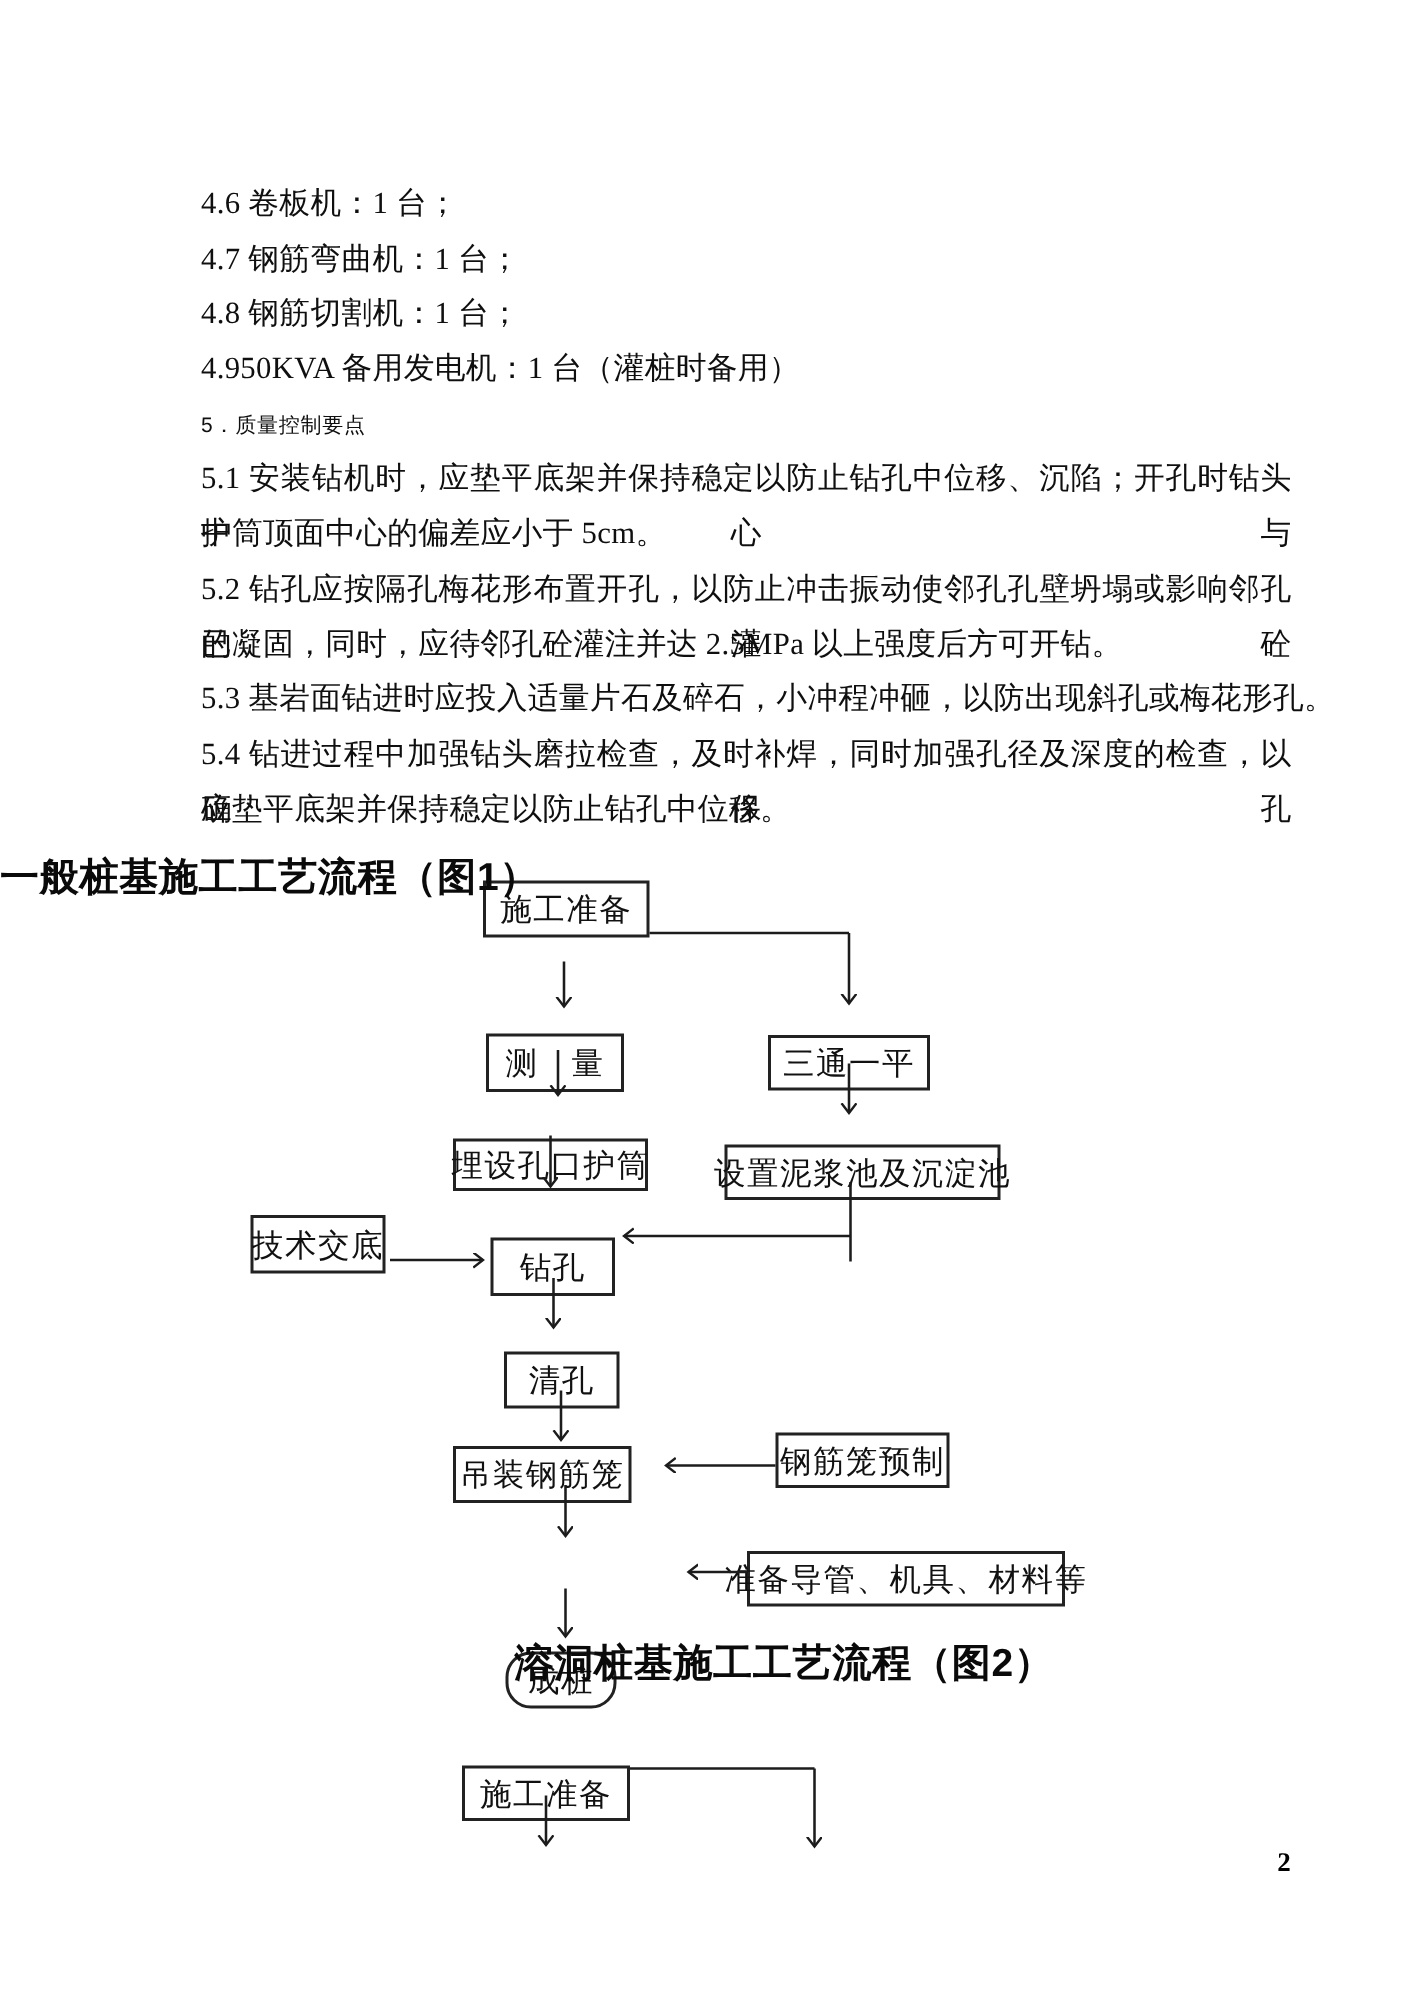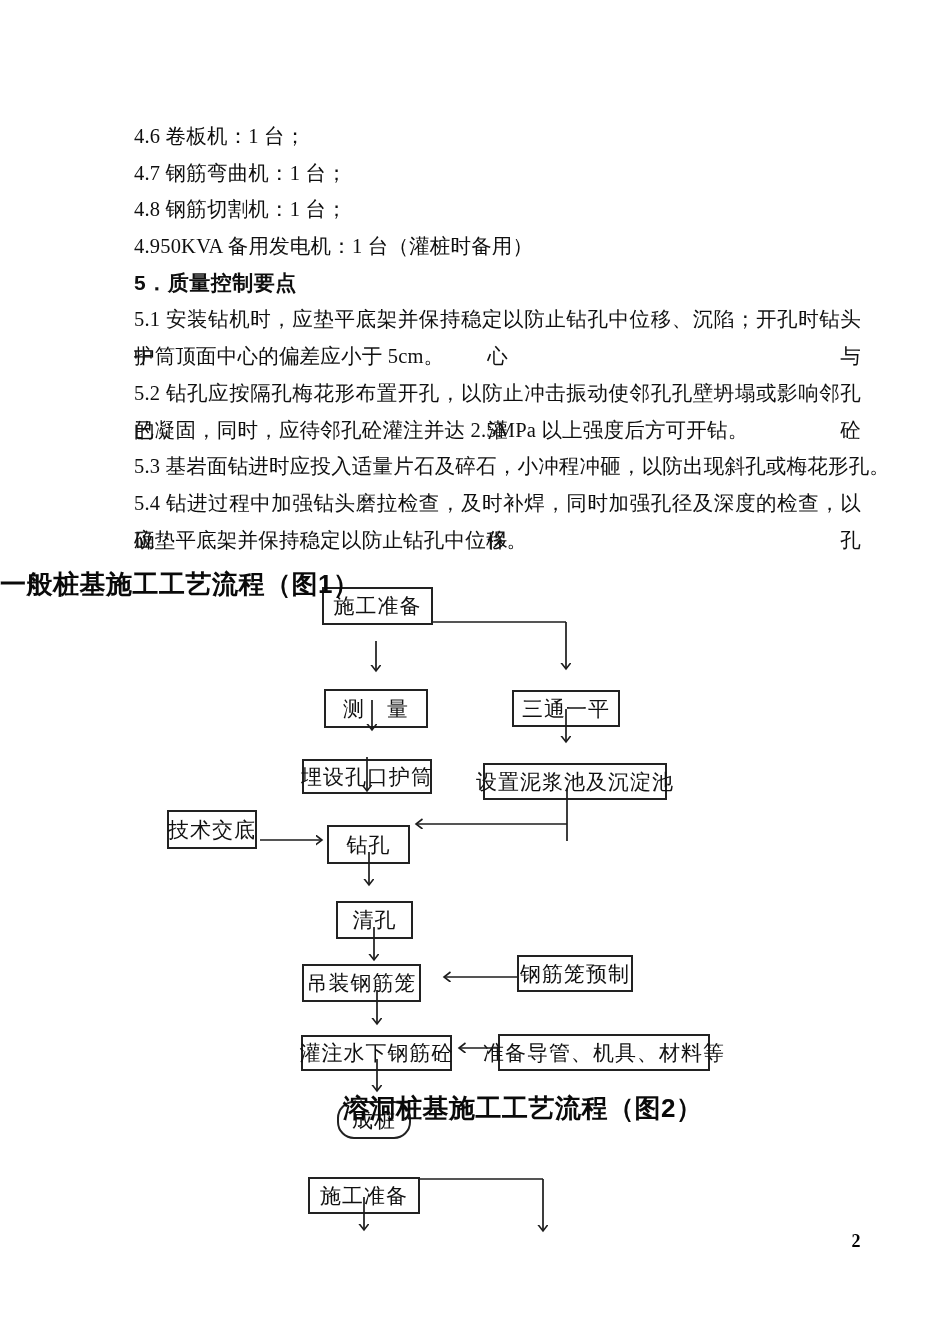--- a/index.html
+++ b/index.html
@@ -27,22 +27,22 @@
     letter-spacing: 0.2px;
     white-space: nowrap;
   }
   .doc-line.just {
     white-space: normal;
     text-align: justify;
     text-align-last: justify;
   }
   .doc-line.heading {
     font-family: "Liberation Sans", "DejaVu Sans", sans-serif;
-    font-weight: bold;
-    font-size: 21px;
+    font-weight: normal;
+    font-size: 14px;
     letter-spacing: 0.5px;
   }
 
   
   .fig-title {
     position: absolute;
     font-family: "Liberation Sans", "DejaVu Sans", sans-serif;
     font-weight: bold;
     font-size: 26px;
     line-height: 29px;
@@ -111,30 +111,29 @@
     <div class="doc-line just">5.2 钻孔应按隔孔梅花形布置开孔，以防止冲击振动使邻孔孔壁坍塌或影响邻孔已灌砼</div>
     <div class="doc-line">的凝固，同时，应待邻孔砼灌注并达 2.5MPa 以上强度后方可开钻。</div>
     <div class="doc-line">5.3 基岩面钻进时应投入适量片石及碎石，小冲程冲砸，以防出现斜孔或梅花形孔。</div>
     <div class="doc-line just">5.4 钻进过程中加强钻头磨拉检查，及时补焊，同时加强孔径及深度的检查，以确保孔</div>
     <div class="doc-line">应垫平底架并保持稳定以防止钻孔中位移。</div>
   </div>
 
   <div id="fig1-title" class="fig-title">一般桩基施工工艺流程（图1）</div>
 
   <div class="fbox" style="left:322px; top:575px; width:111px; height:38px;">施工准备</div>
-  <div class="fbox" style="left:324px; top:677px; width:104px; height:39px;">测　量</div>
+  <div class="fbox" style="left:324px; top:677px; width:92px; height:39px;">测　量</div>
   <div class="fbox" style="left:512px; top:678px; width:108px; height:37px;">三通一平</div>
   <div class="fbox" style="left:302px; top:747px; width:130px; height:35px;">埋设孔口护筒</div>
   <div class="fbox" style="left:483px; top:751px; width:184px; height:37px;">设置泥浆池及沉淀池</div>
   <div class="fbox" style="left:167px; top:798px; width:90px; height:39px;">技术交底</div>
   <div class="fbox" style="left:327px; top:813px; width:83px; height:39px;">钻孔</div>
   <div class="fbox" style="left:336px; top:889px; width:77px; height:38px;text-align:center;">清孔</div>
   <div class="fbox" style="left:302px; top:952px; width:119px; height:38px;">吊装钢筋笼</div>
   <div class="fbox" style="left:517px; top:943px; width:116px; height:37px;">钢筋笼预制</div>
-  <div class="fbox" style="left:301px; top:1023px; width:151px; height:36px;">灌注水下钢筋砼</div>
   <div class="fbox" style="left:498px; top:1022px; width:212px; height:37px;">准备导管、机具、材料等</div>
   <div class="fbox" style="left:337px; top:1089px; width:74px; height:38px;border-radius:17px;">成桩</div>
 
   <div id="fig2-title" class="fig-title">溶洞桩基施工工艺流程（图2）</div>
 
   <div class="fbox" style="left:308px; top:1165px; width:112px; height:37px;">施工准备</div>
 
   <svg id="connectors" viewBox="0 0 950 1344" xmlns="http://www.w3.org/2000/svg">
     <defs>
       <marker id="ah" markerUnits="userSpaceOnUse" markerWidth="14" markerHeight="14" refX="6.5" refY="5" orient="auto">

